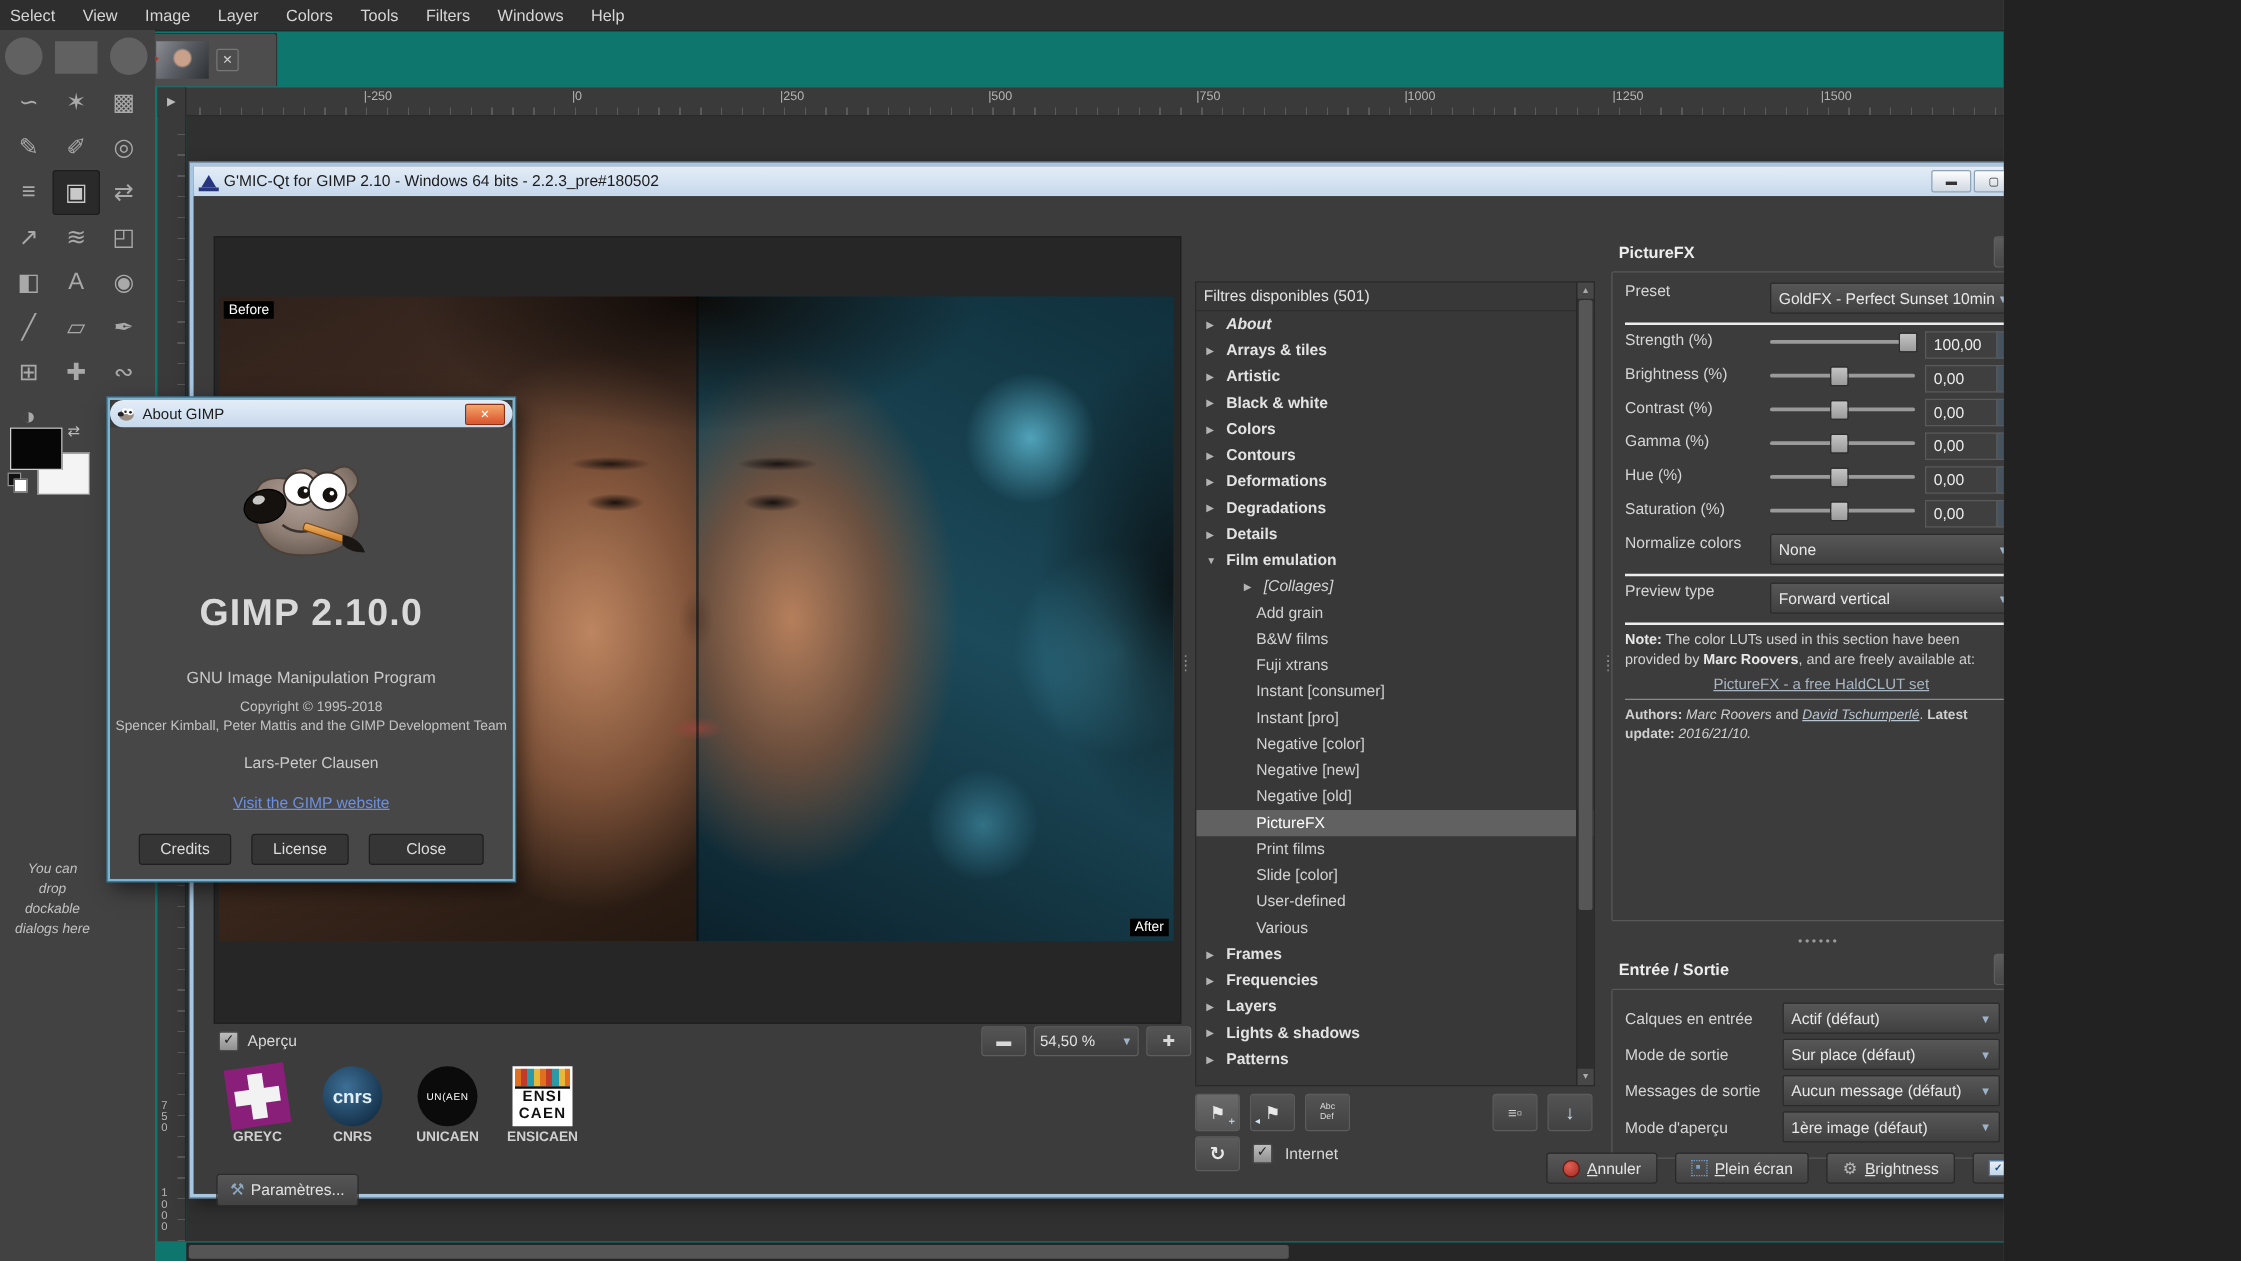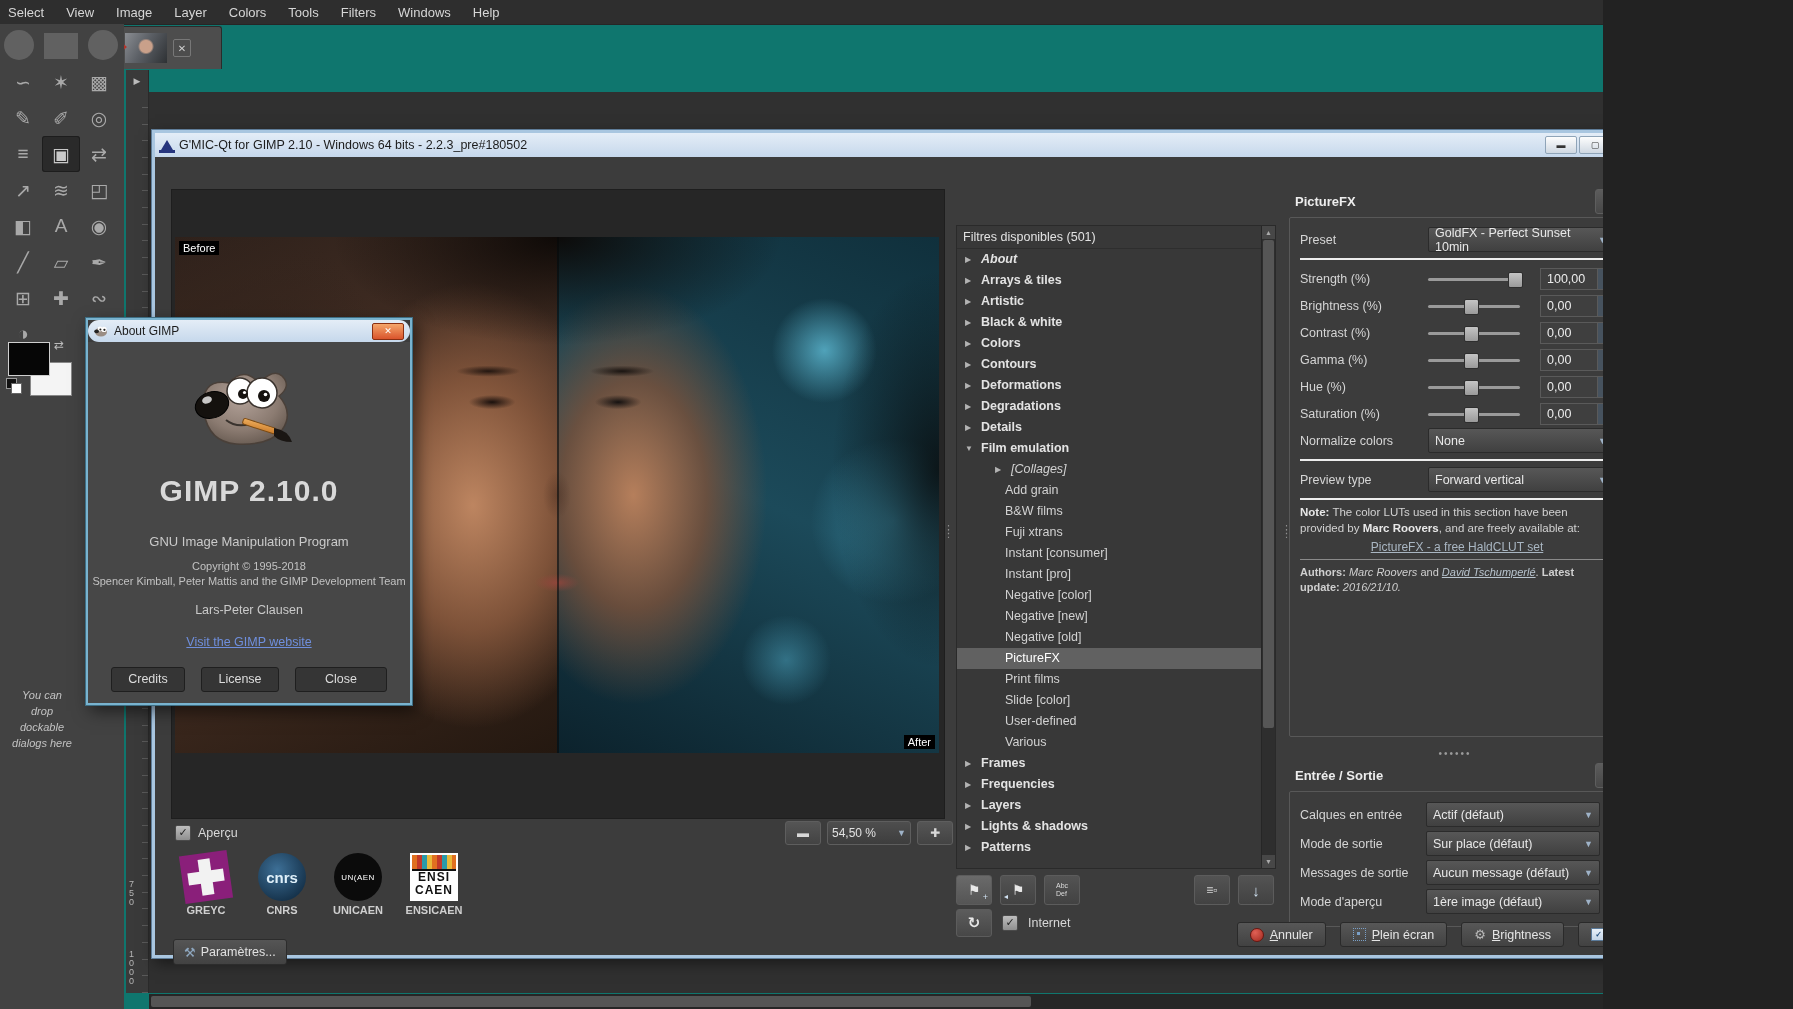--- a/index.html
+++ b/index.html
@@ -135,21 +135,21 @@
   .fbtn.rename{font-size:7px;line-height:1.1;color:#ddd;text-align:left;white-space:pre-line;}
   .fbtn.organize{margin-left:auto;font-size:12px;color:#d5d5d5;}
   .fbtn.down .dl{color:#cfe0f0;font-weight:bold;font-size:15px;}
   .frow2{left:801px;top:752px;display:flex;gap:10px;align-items:center;}
   .refresh{width:34px;height:26px;background:linear-gradient(#5c5c5c,#474747);border:1px solid #5c5c5c;border-radius:3px;color:#e8e8e8;font-size:15px;font-weight:bold;display:flex;align-items:center;justify-content:center;}
 
   
   .rpane-title{font-size:13px;font-weight:bold;color:#ededed;}
   .reload-sm{width:28px;height:23px;background:linear-gradient(#5c5c5c,#474747);border:1px solid #5e5e5e;border-radius:3px;color:#e5e5e5;font-size:13px;font-weight:bold;display:flex;align-items:center;justify-content:center;}
   .gbox{background:#3c3c3c;border:1px solid #585858;border-radius:2px;padding:8px 10px;box-sizing:border-box;overflow:hidden;}
-  .prow{display:flex;align-items:center;height:27px;gap:20px;}
+  .prow{display:flex;height:27px;gap:8px;}
   .prow .pl{width:108px;flex:none;font-size:12.5px;color:#d5d5d5;}
   .ddl{flex:1;height:23px;background:linear-gradient(#575757,#404040);border:1px solid #2b2b2b;border-radius:2px;display:flex;align-items:center;padding:0 6px;font-size:12.5px;color:#e8e8e8;justify-content:space-between;}
   .hr-w{height:2px;background:#ededed;margin:5px 0;}
   .hr-g{height:1px;background:#8a8a8a;margin:5px 0;}
   .slider{flex:1;position:relative;height:16px;}
   .slider .trk{position:absolute;left:0;right:0;top:7px;height:3px;background:#9a9a9a;border-radius:2px;}
   .slider .hnd{position:absolute;top:1px;width:13px;height:14px;background:linear-gradient(#c4c4c4,#9a9a9a);border:1px solid #2e2e2e;border-radius:2px;}
   .numbox{width:74px;flex:none;height:22px;display:flex;}
   .numbox .nv{flex:1;background:#3f3f3f;border:1px solid #5a5a5a;border-right:none;color:#ececec;font-size:12.5px;display:flex;align-items:center;padding-left:6px;}
   .spin{width:15px;border:1px solid #5a5a5a;background:#46525e;display:flex;flex-direction:column;align-items:center;justify-content:center;color:#a8c4de;font-size:6px;line-height:1.2;}
@@ -311,20 +311,31 @@
     <div class="abs swatches">
       <span class="sw-bg"></span>
       <span class="sw-fg"></span>
       <span class="sw-mini"></span>
       <span class="sw-swap">⇄</span>
     </div>
     <div class="abs drop-hint">You can drop dockable dialogs here</div>
   </div>
 
   <div class="abs canvas"></div>
+  <div class="abs hruler" id="hruler">
+      <span class="tick-lbl" style="left: 165px;">|-250</span>
+      <span class="tick-lbl" style="left: 331.5px;">|0</span>
+      <span class="tick-lbl" style="left: 498px;">|250</span>
+      <span class="tick-lbl" style="left: 664.5px;">|500</span>
+      <span class="tick-lbl" style="left: 831px;">|750</span>
+      <span class="tick-lbl" style="left: 997.5px;">|1000</span>
+      <span class="tick-lbl" style="left: 1164px;">|1250</span>
+      <span class="tick-lbl" style="left: 1330.5px;">|1500</span>
+      <span class="tick-lbl" style="left: 1497px;">|1750</span>
+    </div>
   <div class="abs hr-corner">▶</div>
   <div class="abs vruler" id="vruler">
       <span class="tick-lbl" style="top: 788px;">7
 5
 0</span>
       <span class="tick-lbl" style="top: 858px;">1
 0
 0
 0</span>
     </div>

